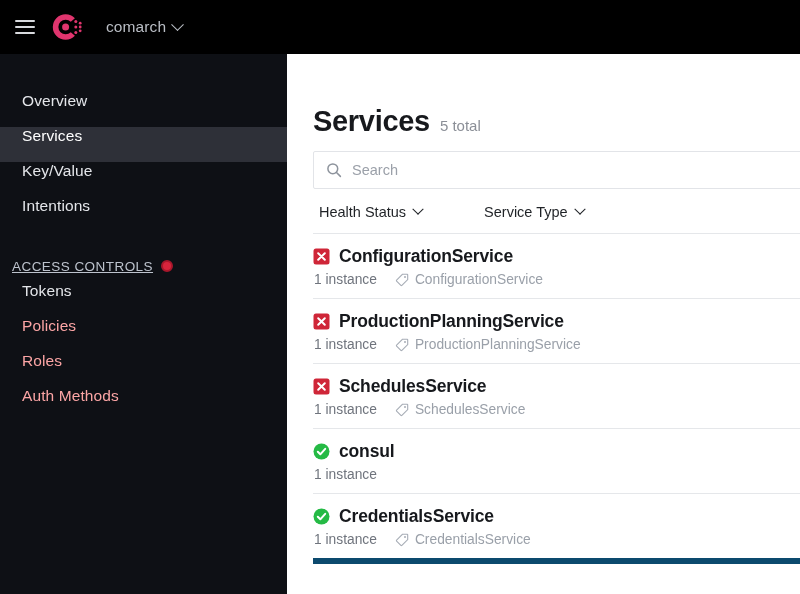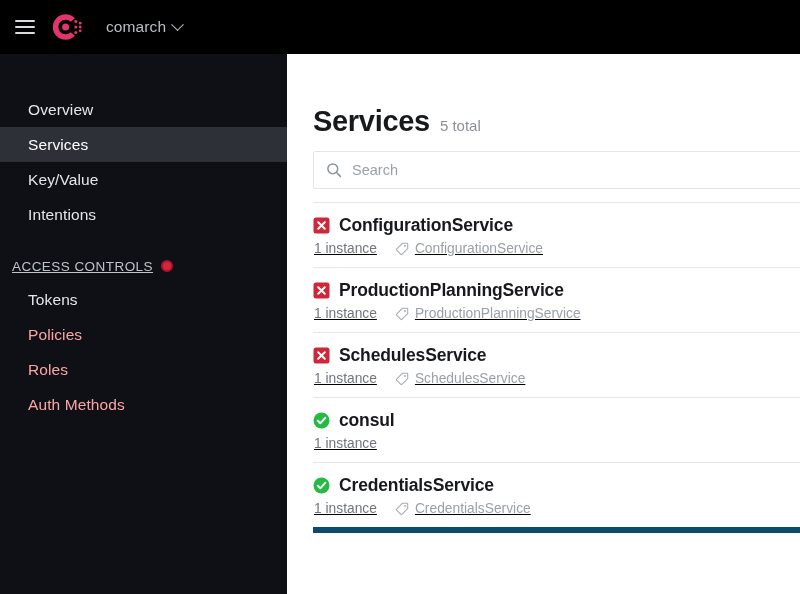--- a/index.html
+++ b/index.html
@@ -77,22 +77,21 @@
     position: absolute;
     top: 54px; left: 0;
     width: 287px; height: 540px;
     background: #0e1015;
     padding-top: 38px;
     z-index: 10;
   }
   .nav-item {
     height: 35px;
     display: flex;
-    align-items: center;
-    padding-left: 28px;
+    padding-left: 22px;
     color: #e4e6ea;
     font-size: 15.5px;
     letter-spacing: .1px;
     cursor: pointer;
     margin-bottom: 0;
   }
   .nav-item.selected {
     background: #2e3038;
     color: #ffffff;
   }
@@ -219,21 +218,20 @@
     letter-spacing: -.15px;
   }
   .status-icon { flex: 0 0 auto; display: block; }
 
   .row-meta {
     display: flex;
     align-items: center;
     gap: 9px;
     margin-top: 5px;
     padding-left: 1px;
-    text-decoration: underline;
   }
   .row-instances {
     font-size: 13.8px;
     color: #6f747d;
   }
   .tag {
     display: flex;
     align-items: center;
     gap: 6px;
     margin-left: 9px;
@@ -320,20 +318,30 @@
     </div>
 
     <div class="search-wrap">
       <svg class="search-icon" width="16" height="16" viewBox="0 0 16 16" aria-hidden="true">
         <circle cx="6.8" cy="6.8" r="4.9" fill="none" stroke="#8d939c" stroke-width="1.5"></circle>
         <line x1="10.5" y1="10.5" x2="14.4" y2="14.4" stroke="#8d939c" stroke-width="1.5" stroke-linecap="round"></line>
       </svg>
       <input class="search-input" type="text" placeholder="Search" value="" style="">
     </div>
 
+    <div class="filters">
+      <div class="filter">
+        <span>Health Status</span>
+        <span class="chev-sm"></span>
+      </div>
+      <div class="filter">
+        <span>Service Type</span>
+        <span class="chev-sm"></span>
+      </div>
+    </div>
 
     <div class="list">
 
       <div class="row">
         <div class="row-title">
           <svg class="status-icon" width="17" height="17" viewBox="0 0 17 17" aria-hidden="true">
             <rect x="0.5" y="0.5" width="16" height="16" rx="2.5" fill="#cf2638"></rect>
             <path d="M5.2 5.2 L11.8 11.8 M11.8 5.2 L5.2 11.8" stroke="#ffffff" stroke-width="2" stroke-linecap="round"></path>
           </svg>
           <span class="row-name">ConfigurationService</span>

